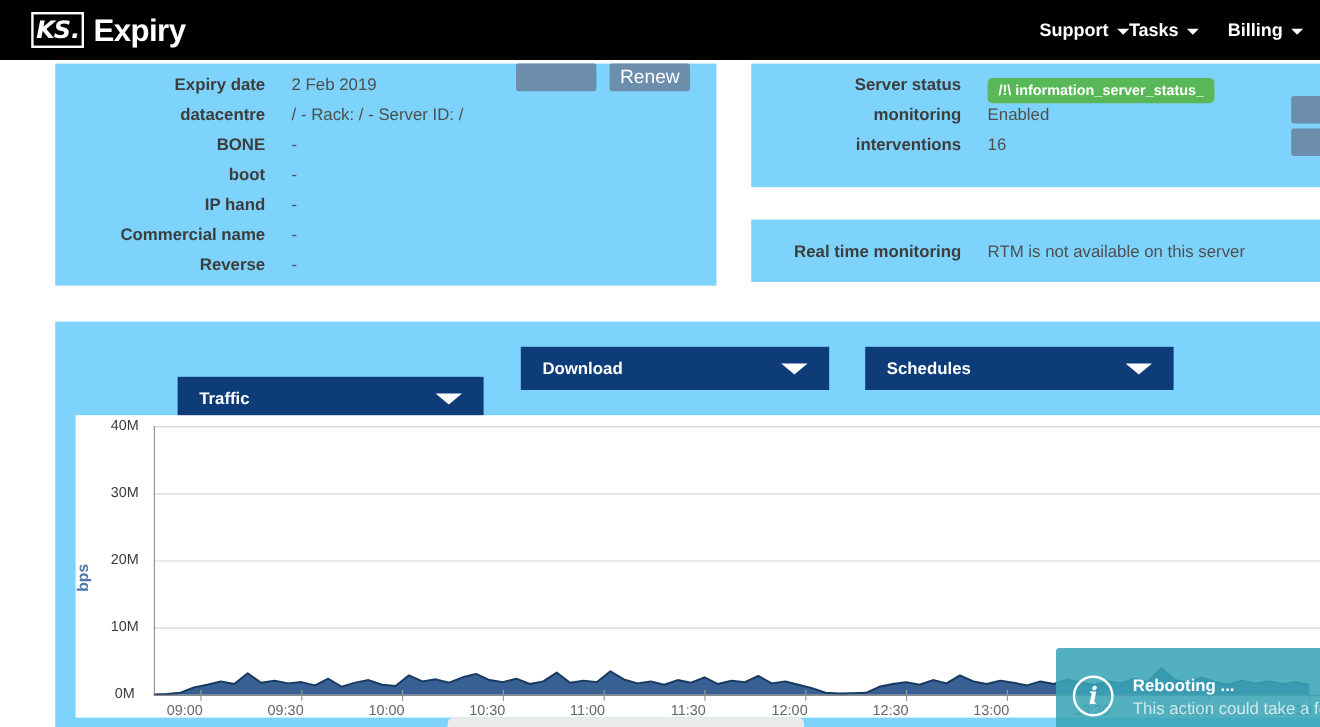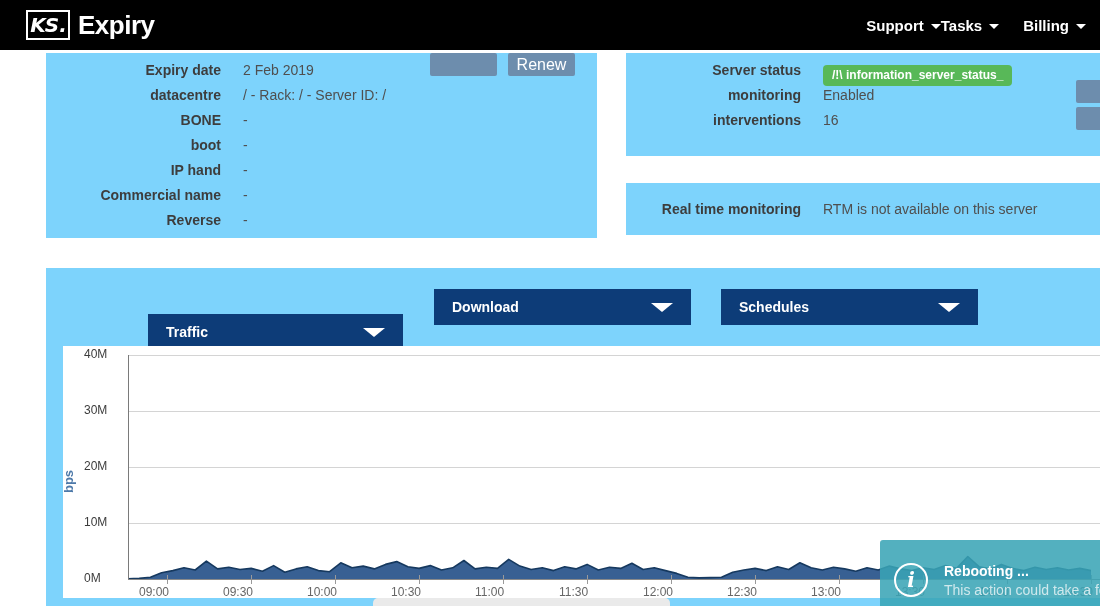--- a/index.html
+++ b/index.html
@@ -54,21 +54,21 @@
     font-size:14px; font-weight:bold; cursor:pointer; }
   #dd-traffic { left:102px; width:255px;margin-top:25px; }
   #dd-download { left:388px; width:257px; }
   #dd-schedules { left:675px; width:257px; }
   .caret-lg { width:0; height:0; border-left:11px solid transparent;
     border-right:11px solid transparent; border-top:9px solid #fff; }
 
   .chart-box { position:absolute; left:17px; top:78px; width:1037px; height:252px;
     background:#fff; }
   #chart-svg { position:absolute; left:65px; top:9px; }
-  .ylab { position:absolute; width:40px; text-align:left; font-size:12px; color:#3c3c3c; }
+  .ylab { position:absolute; width:40px; text-align:center; font-size:12px; color:#3c3c3c; }
   .xlab { position:absolute; width:56px; margin-left:-28px; text-align:left;
     font-size:12px; color:#666; top:239px; }
   .bps { position:absolute; left:-6px; top:128px; transform:rotate(-90deg);
     color:#4d79a9; font-weight:bold; font-size:13px; }
 
   .below-fold { position:absolute; left:327px; top:330px; width:297px; height:20px;
     background:#eaeaea; border-radius:5px; }
 
   
   .toast { position:absolute; left:880px; top:540px; width:270px; height:80px;

